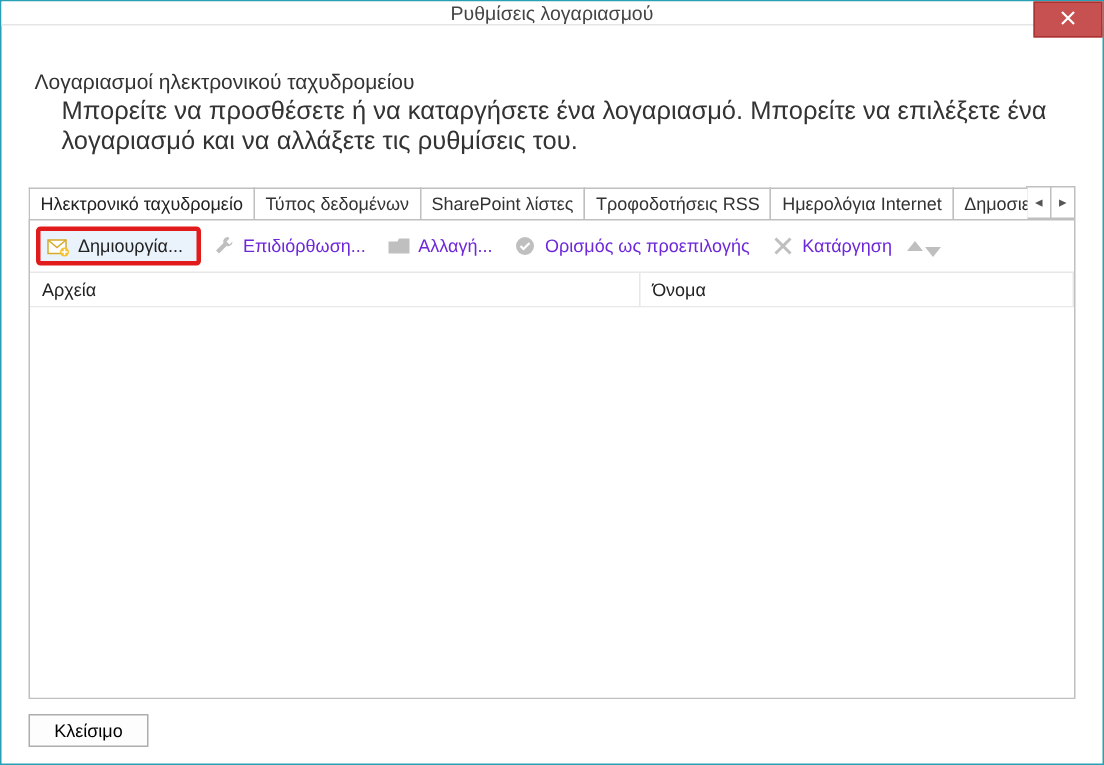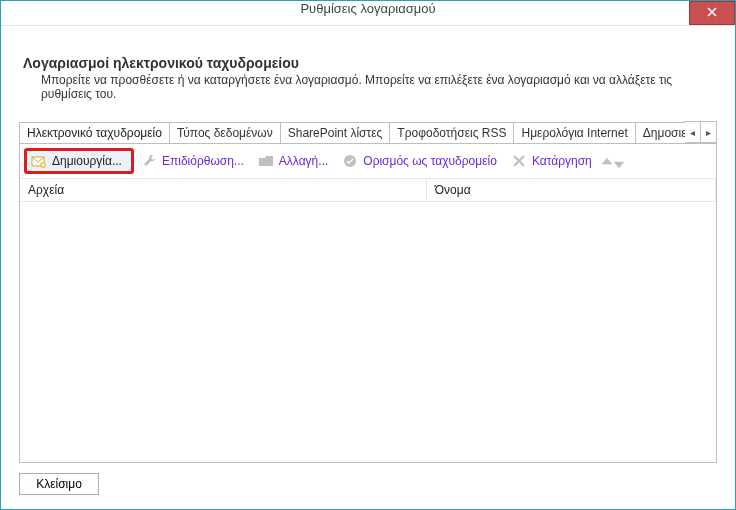--- a/index.html
+++ b/index.html
@@ -1,23 +1,23 @@
 <!DOCTYPE html>
 <html><head>
 <meta charset="utf-8">
 <style>
   html,body{margin:0;padding:0;font-family:"Segoe UI",Tahoma,sans-serif;font-size:12px;color:#222;background:#fff}
   .window{width:736px;height:510px;border:1px solid #2aa0b4;box-sizing:border-box;position:relative;background:#fff;display:flex;flex-direction:column}
-  .titlebar{height:30px;background:#fff;border-bottom:1px solid #e5e5e5;display:flex;position:relative}
+  .titlebar{height:30px;background:#fff;border-bottom:1px solid #e5e5e5;display:flex;align-items:center;position:relative}
   .titlebar .title{flex:1;text-align:center;font-size:13px;color:#444}
   .titlebar .close{width:44px;height:22px;position:absolute;right:0;top:0;background:#c75050;border:1px solid #a33;display:flex;align-items:center;justify-content:center;color:#fff;cursor:pointer}
   .titlebar .close svg{width:10px;height:10px}
   .body{flex:1;padding:14px 18px 14px 18px;display:flex;flex-direction:column}
-  .heading{font-size:14px;font-weight:bold;margin:15px 0 2px 4px;color:#333}
-  .desc{font-size:12px;color:#333;margin:0 0 14px 22px}
+  .heading{font-size:14px;font-weight:normal;margin:15px 0 2px 4px;color:#333}
+  .desc{font-size:17px;color:#333;margin:0 0 14px 22px}
   .tabs-wrap{margin-top:6px;display:flex;align-items:center}
   .tabs{display:flex;flex:1;overflow:hidden}
   .tab{padding:3px 7px;border:1px solid #bfbfbf;border-bottom:none;background:#fff;font-size:12px;margin-right:-1px;white-space:nowrap;cursor:pointer;position:relative;top:1px}
   .tab.active{background:#fff;border-bottom:1px solid #fff;z-index:2}
   .tab:not(.active){color:#333}
   .tabscroll{display:flex;align-items:center}
   .tabscroll .btn{width:15px;height:20px;border:1px solid #bfbfbf;background:#fff;display:flex;align-items:center;justify-content:center;font-size:10px;color:#555;cursor:pointer;margin-left:-1px}
   .panel{border:1px solid #bfbfbf;flex:0 0 auto;background:#fff}
   .toolbar{display:flex;align-items:center;padding:4px 4px;border-bottom:1px solid #e8e8e8;}
   .tbtn{display:flex;align-items:center;gap:5px;padding:3px 6px;border:1px solid transparent;font-size:12px;cursor:pointer;color:#888}
@@ -101,21 +101,21 @@
           <span>Αλλαγή...</span>
         </div>
 
         <div class="tbtn disabled">
           <span class="icon">
             <svg viewBox="0 0 16 16">
                 <circle cx="8" cy="8" r="6" fill="#bfbfbf"></circle>
                 <path d="M5 8l2 2 4-4" stroke="#fff" fill="none" stroke-width="1.5"></path>
               </svg>
           </span>
-          <span>Ορισμός ως ταχυδρομείο</span>
+          <span>Ορισμός ως προεπιλογής</span>
         </div>
 
         <div class="tbtn disabled">
           <span class="icon">
             <svg viewBox="0 0 16 16">
                 <path d="M3 3l10 10M13 3L3 13" stroke="#bfbfbf" stroke-width="2"></path>
               </svg>
           </span>
           <span>Κατάργηση</span>
         </div>

